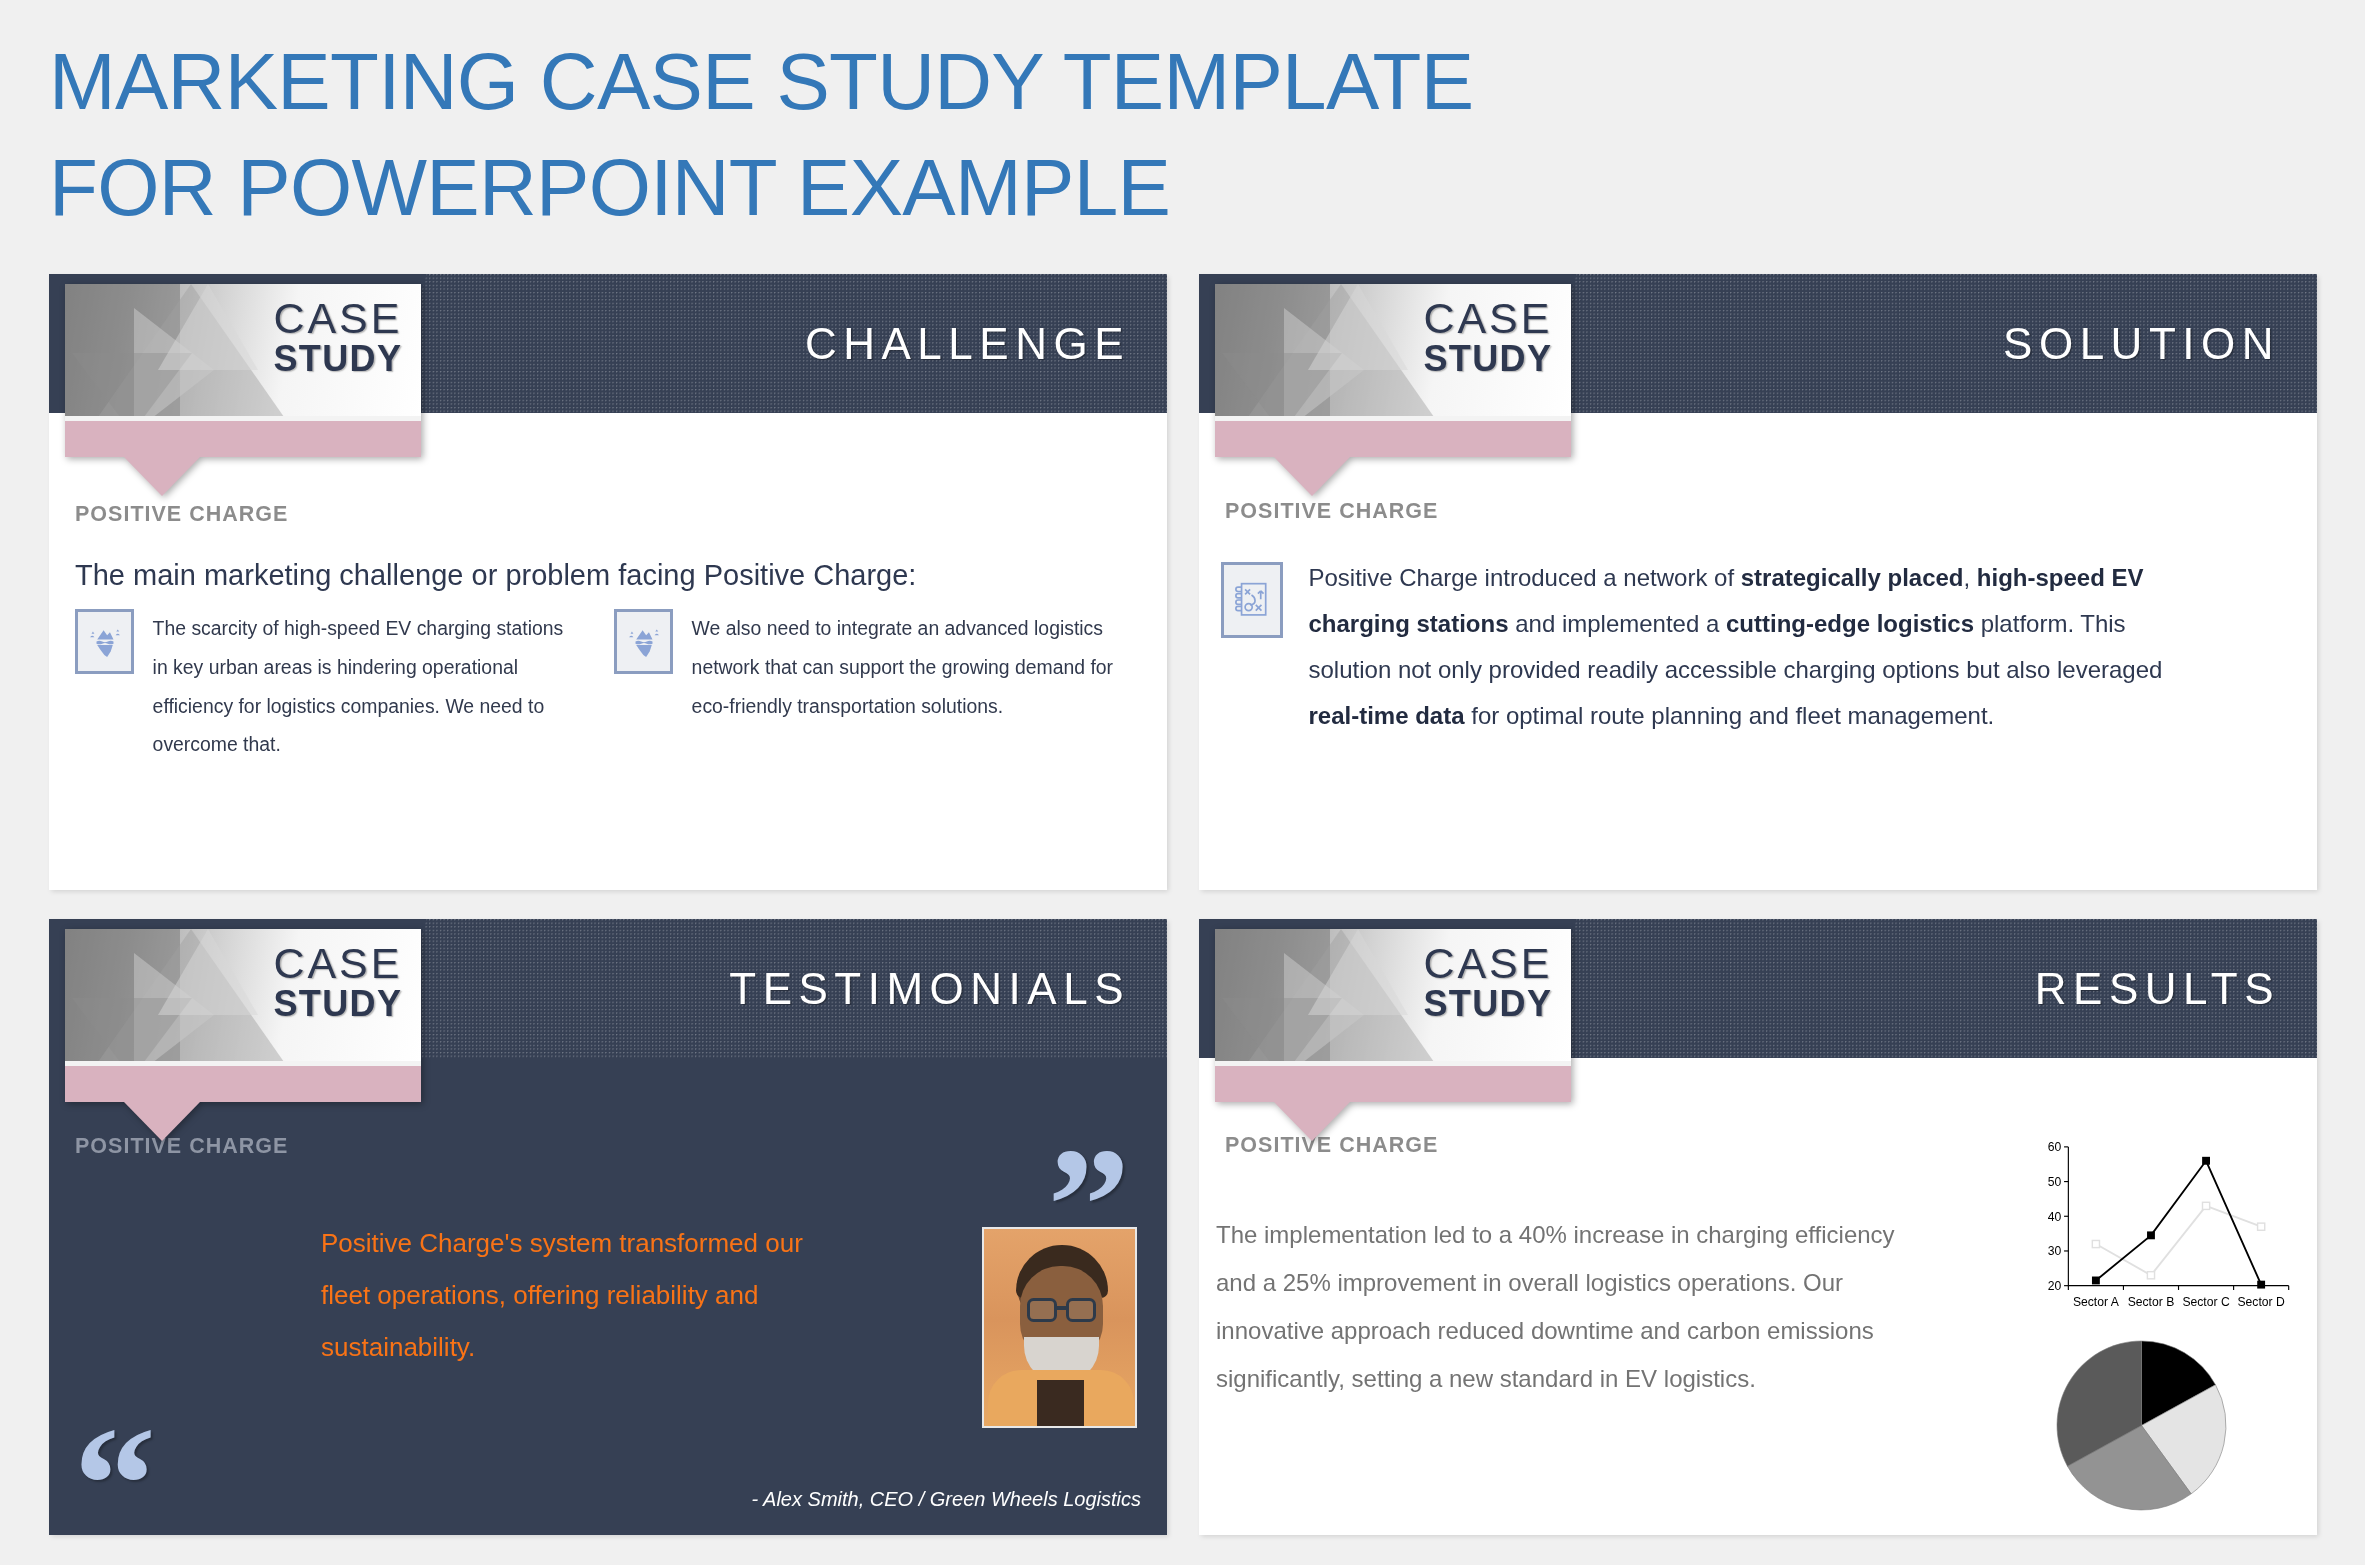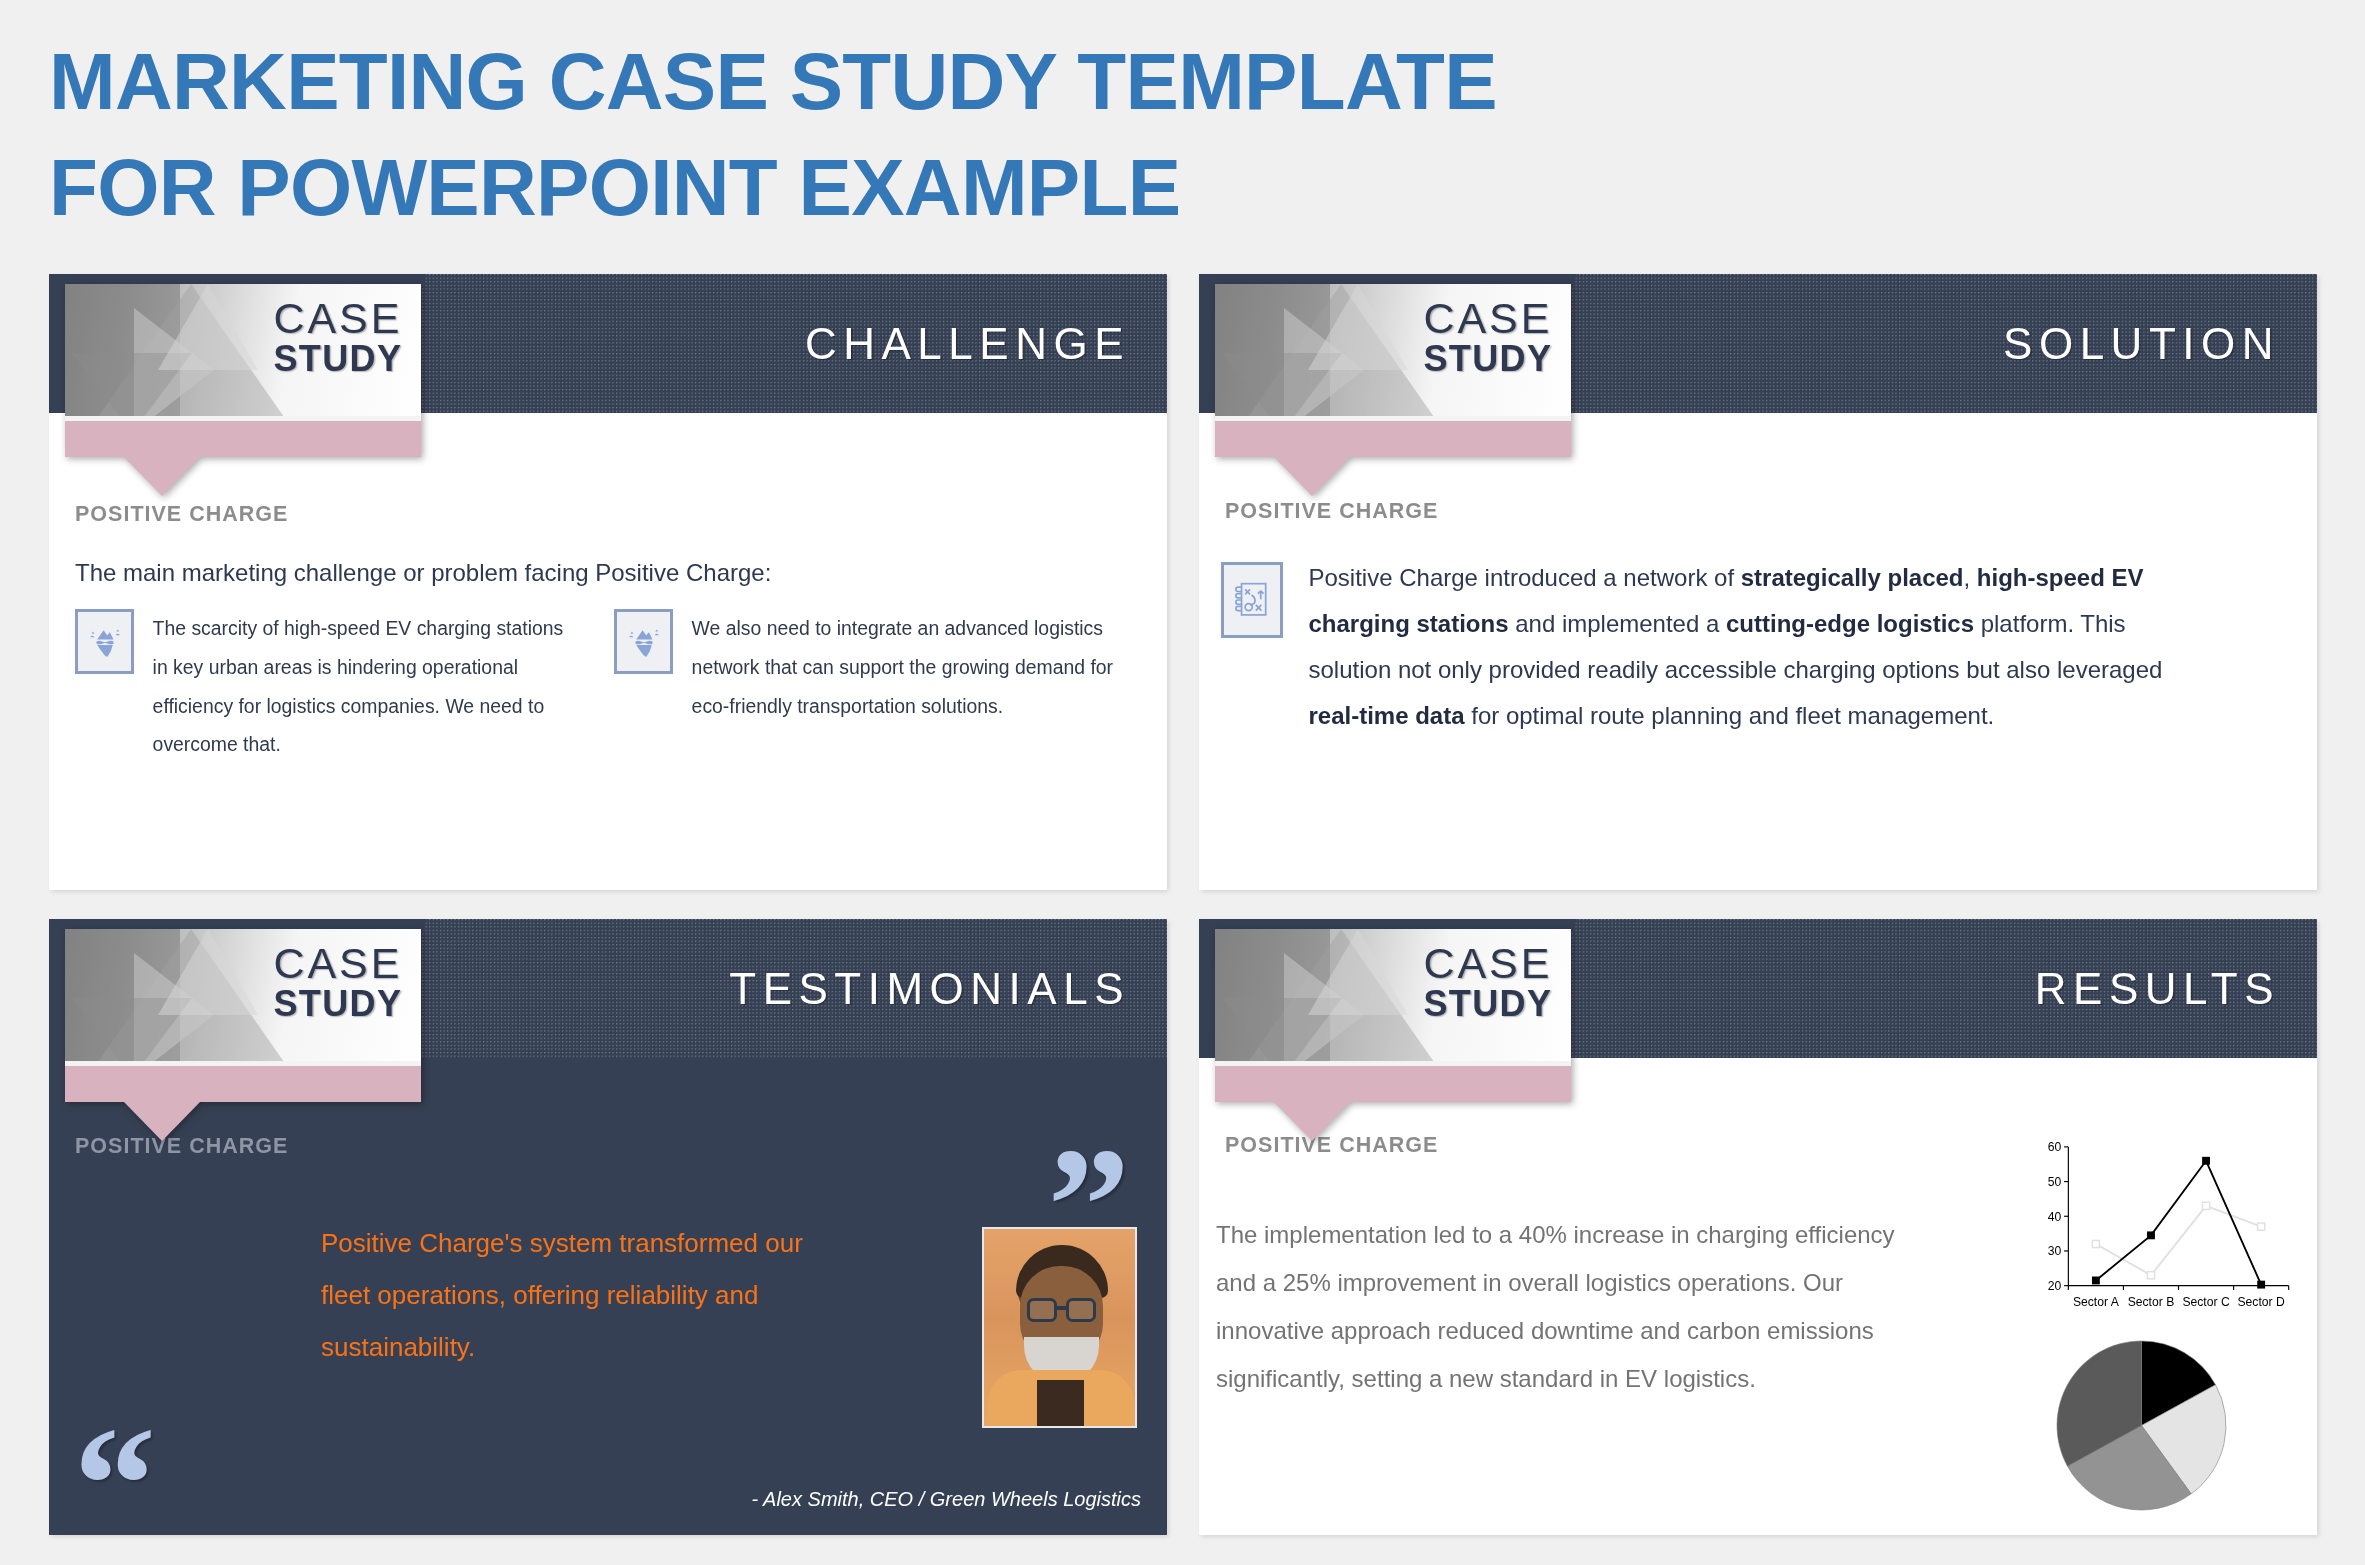--- a/index.html
+++ b/index.html
@@ -11,21 +11,21 @@
   }
   .page { position: relative; width: 2366px; height: 1566px; background: #f0f0f0; }
 
   
   .main-title {
     position: absolute;
     left: 49px; top: 29px;
     width: 1720px;
     color: #3478b8;
     font-size: 80px;
-    font-weight: bold;
+    font-weight: normal;
     line-height: 1.32;
     letter-spacing: -0.7px;
     white-space: pre-line;
   }
 
   
   .cards {
     position: absolute;
     left: 49px; top: 274px;
     width: 2268px; height: 1262px;
@@ -141,21 +141,21 @@
     font-weight: bold;
     letter-spacing: 1px;
     color: #8c8c8c;
   }
   .card.dark .brand { color: #8e95a4; }
 
   
   .ch-lead {
     position: absolute;
     left: 26px; top: 285px;
-    font-size: 24px;
+    font-size: 29px;
     color: #2e3850;
   }
   .ch-items {
     position: absolute;
     left: 26px; top: 335px;
     width: 1068px;
     display: flex;
     gap: 37px;
   }
   .ch-item { display: flex; gap: 18.6px; width: 502px; }

